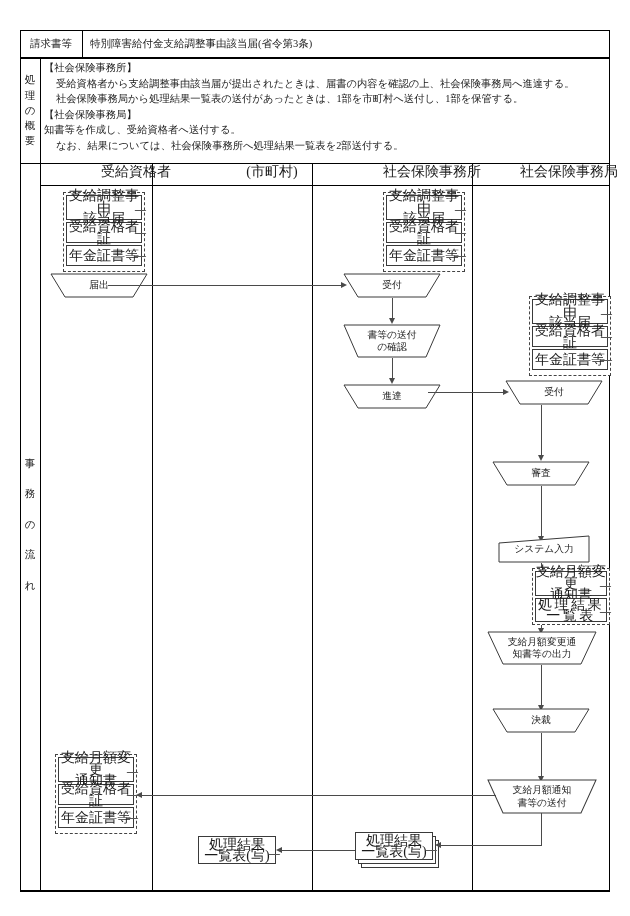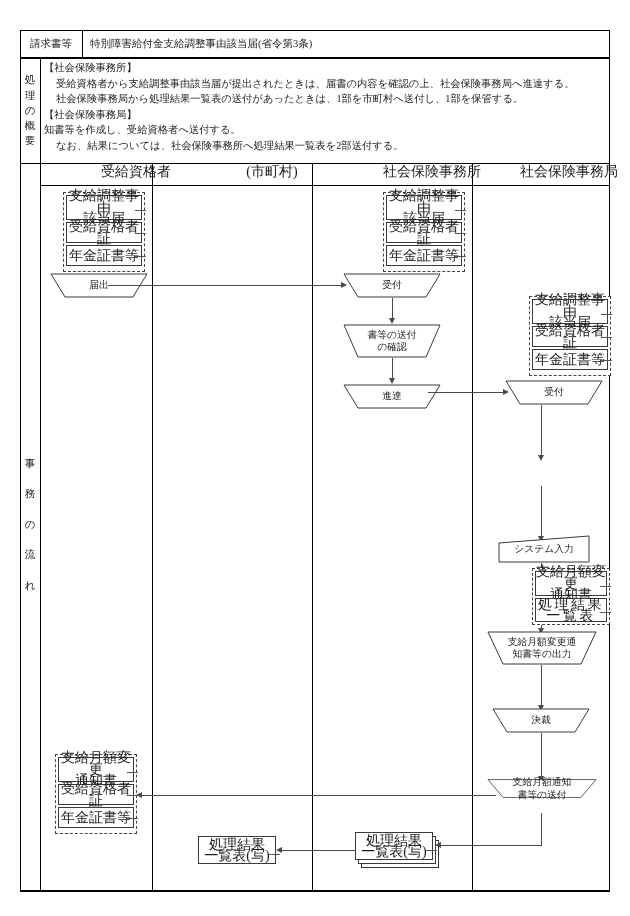--- a/index.html
+++ b/index.html
@@ -286,20 +286,26 @@
   <div class="trap" style="left:505px; top:380px; width:98px; height:25px;">
     <svg viewBox="0 0 98 25" preserveAspectRatio="none" aria-hidden="true">
       <polygon points="1,1 97,1 83,24 15,24" fill="#ffffff" stroke="#3a3a3a" stroke-width="1"></polygon>
     </svg>
     <span class="txt">受付</span>
   </div>
 
   <div class="conn v" style="left:541px; top:405px; height:52px;"></div>
   <div class="arrow down" style="left:537.5px; top:455px;"></div>
 
+  <div class="trap" style="left:492px; top:461px; width:98px; height:25px;">
+    <svg viewBox="0 0 98 25" preserveAspectRatio="none" aria-hidden="true">
+      <polygon points="1,1 97,1 83,24 15,24" fill="#ffffff" stroke="#3a3a3a" stroke-width="1"></polygon>
+    </svg>
+    <span class="txt">審査</span>
+  </div>
 
   <div class="conn v" style="left:541px; top:486px; height:52px;"></div>
   <div class="arrow down" style="left:537.5px; top:536px;"></div>
 
   <div class="para" style="left:498px; top:535px; width:92px; height:28px;">
     <svg viewBox="0 0 92 28" preserveAspectRatio="none" aria-hidden="true">
       <polygon points="1,8 91,1 91,27 1,27" fill="#ffffff" stroke="#3a3a3a" stroke-width="1"></polygon>
     </svg>
     <span class="txt">システム入力</span>
   </div>
@@ -328,21 +334,21 @@
   <div class="trap" style="left:492px; top:708px; width:98px; height:25px;">
     <svg viewBox="0 0 98 25" preserveAspectRatio="none" aria-hidden="true">
       <polygon points="1,1 97,1 83,24 15,24" fill="#ffffff" stroke="#3a3a3a" stroke-width="1"></polygon>
     </svg>
     <span class="txt">決裁</span>
   </div>
 
   <div class="conn v" style="left:541px; top:733px; height:45px;"></div>
   <div class="arrow down" style="left:537.5px; top:776px;"></div>
 
-  <div class="trap" style="left:487px; top:779px; width:110px; height:19px;">
+  <div class="trap" style="left:487px; top:779px; width:110px; height:35px;">
     <svg viewBox="0 0 110 34" preserveAspectRatio="none" aria-hidden="true">
       <polygon points="1,1 109,1 94,33 16,33" fill="#ffffff" stroke="#3a3a3a" stroke-width="1"></polygon>
     </svg>
     <span class="txt">支給月額通知
 書等の送付</span>
   </div>
 
   <div class="docgroup" style="left:55px; top:754px; width:82px; height:80px;"></div>
 
   <div class="doc" style="left:58px; top:757px; width:76px; height:25px;">支給月額変更

